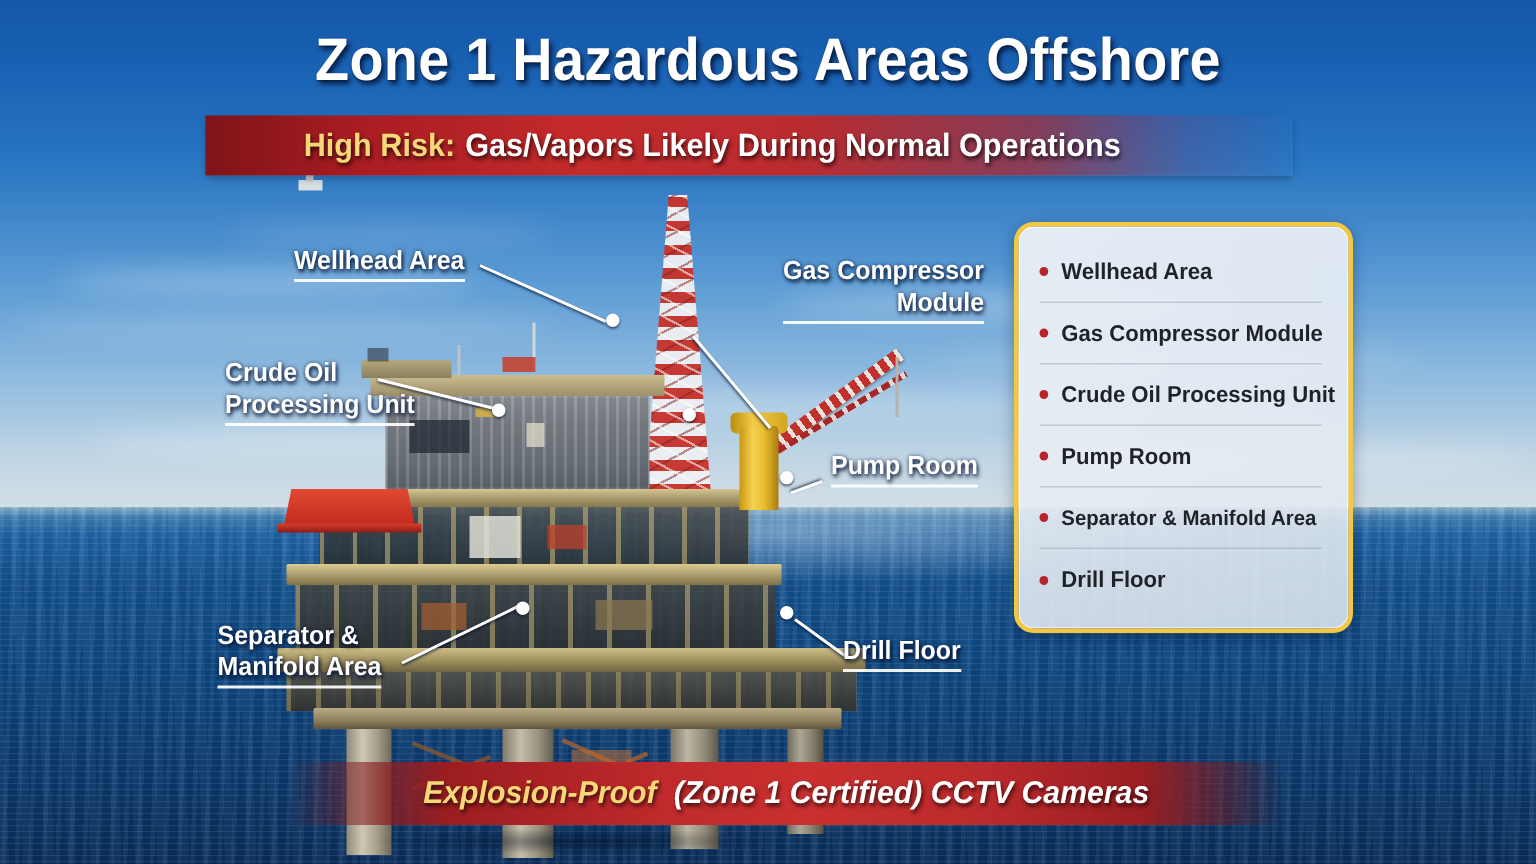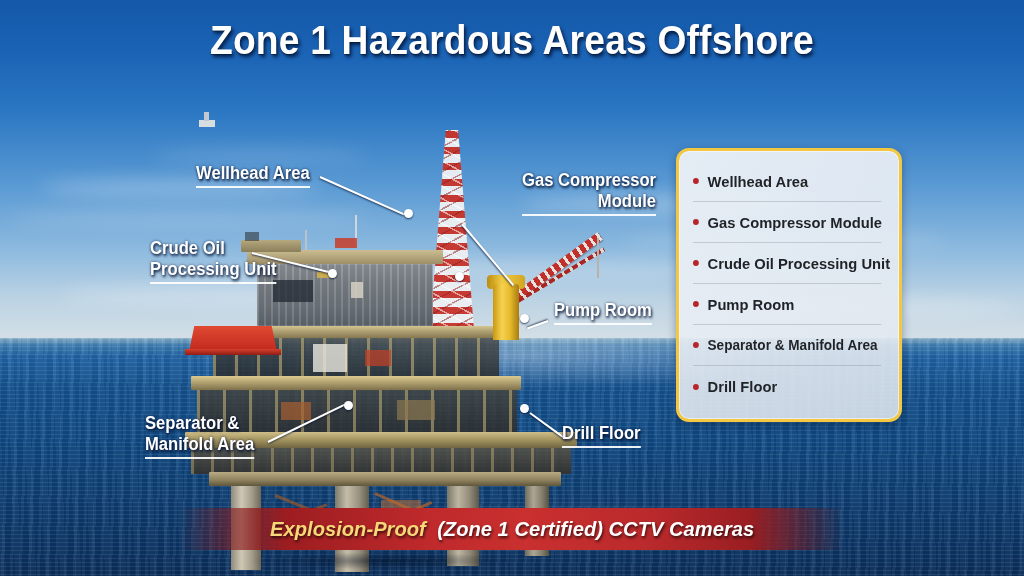--- a/index.html
+++ b/index.html
@@ -84,21 +84,21 @@
     font-size:21.5px; font-weight:bold; white-space:nowrap;
     transform:scaleX(.95);
     text-shadow:1px 2px 3px rgba(0,0,0,.72);
   }
   .gold { color:#f7d878; }
   .wht  { color:#ffffff; }
   .top-banner-inner .gold { margin-right:7px; }
 
   
   .bottom-banner {
-    position:absolute; left:180px; top:508px; width:664px; height:42px;
+    position:absolute; left:192px; top:508px; width:664px; height:42px;
     background:linear-gradient(90deg,
       rgba(80,20,30,0) 0%, rgba(132,25,28,.55) 7%, #9c1d20 16%,
       #c02a2c 38%, #c9302f 52%, #bb2a2c 70%, #991e22 86%,
       rgba(110,26,32,.45) 95%, rgba(70,30,45,0) 100%);
     display:flex; align-items:center; justify-content:center;
   }
   .bottom-banner-inner {
     font-size:21px; font-weight:bold; font-style:italic; white-space:nowrap;
     transform:scaleX(.96);
     text-shadow:1px 2px 3px rgba(0,0,0,.7);
@@ -341,20 +341,26 @@
   <div class="nub" style="left:520px; top:314px;"></div>
 
   <div class="leader" style="left:268px; top:441px; width:86px; transform:rotate(-26deg);"></div>
   <div class="nub" style="left:344px; top:401px;"></div>
 
   <div class="leader" style="left:530px; top:412px; width:44px; transform:rotate(36deg);"></div>
   <div class="nub" style="left:520px; top:404px;"></div>
 
   <div class="title">Zone 1 Hazardous Areas Offshore</div>
 
+  <div class="top-banner">
+    <div class="top-banner-inner">
+      <span class="gold">High Risk:</span>
+      <span class="wht">Gas/Vapors Likely During Normal Operations</span>
+    </div>
+  </div>
 
   <div class="label lbl-wellhead">
     <span class="ln ul">Wellhead Area</span>
   </div>
 
   <div class="label lbl-crude">
     <span class="ln">Crude Oil</span>
     <span class="ln ul">Processing Unit</span>
   </div>
 

